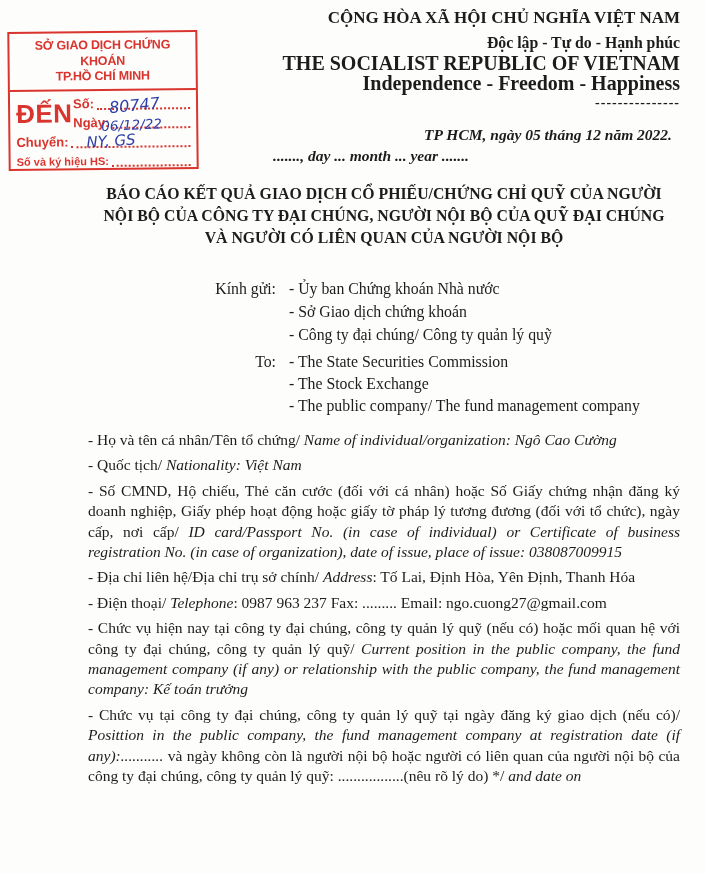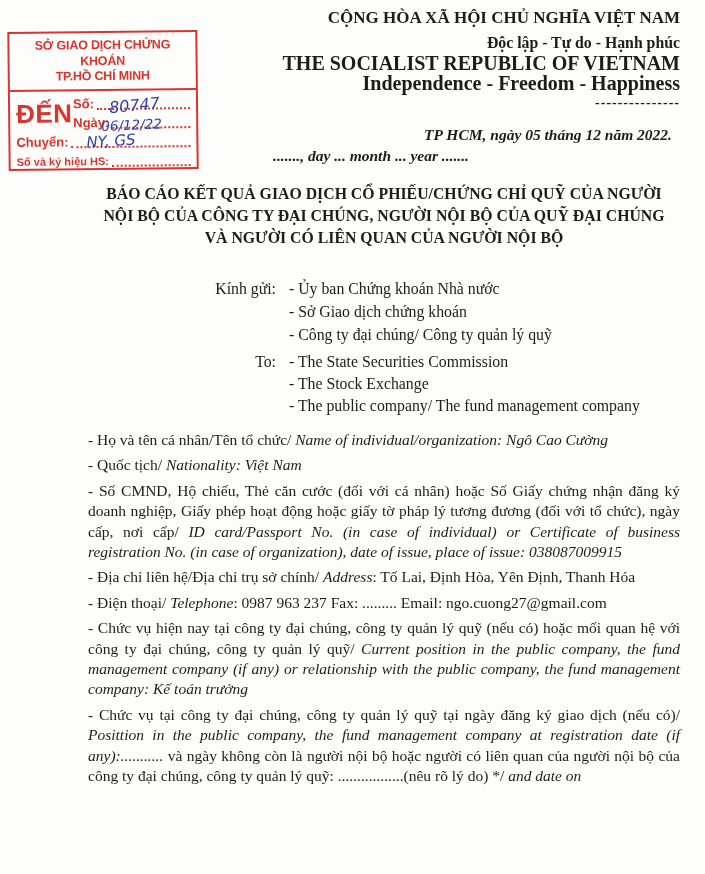--- a/index.html
+++ b/index.html
@@ -126,21 +126,21 @@
       <div class="rec-label">To:</div>
       <div class="rec-items">
         <div>- The State Securities Commission</div>
         <div>- The Stock Exchange</div>
         <div>- The public company/ The fund management company</div>
       </div>
     </div>
   </div>
 
   <div class="doc-body">
-    <p><span>- Họ và tên cá nhân/Tên tổ chức/ </span><span class="it">Name of individual/organization: Ngô Cao Cường</span></p>
+    <p><span>- Họ và tên cá nhân/Tên tổ chứng/ </span><span class="it">Name of individual/organization: Ngô Cao Cường</span></p>
     <p><span>- Quốc tịch/ </span><span class="it">Nationality: Việt Nam</span></p>
     <p><span>- Số CMND, Hộ chiếu, Thẻ căn cước (đối với cá nhân) hoặc Số Giấy chứng nhận đăng ký doanh nghiệp, Giấy phép hoạt động hoặc giấy tờ pháp lý tương đương (đối với tổ chức), ngày cấp, nơi cấp/ </span><span class="it">ID card/Passport No. (in case of individual) or Certificate of business registration No. (in case of organization), date of issue, place of issue: 038087009915</span></p>
     <p><span>- Địa chỉ liên hệ/Địa chỉ trụ sở chính/ </span><span class="it">Address</span><span>: Tố Lai, Định Hòa, Yên Định, Thanh Hóa</span></p>
     <p><span>- Điện thoại/ </span><span class="it">Telephone</span><span>: 0987 963 237 Fax: ......... Email: ngo.cuong27@gmail.com</span></p>
     <p><span>- Chức vụ hiện nay tại công ty đại chúng, công ty quản lý quỹ (nếu có) hoặc mối quan hệ với công ty đại chúng, công ty quản lý quỹ/ </span><span class="it">Current position in the public company, the fund management company (if any) or relationship with the public company, the fund management company: Kế toán trưởng</span></p>
     <p><span>- Chức vụ tại công ty đại chúng, công ty quản lý quỹ tại ngày đăng ký giao dịch (nếu có)/ </span><span class="it">Posittion in the public company, the fund management company at registration date (if any):........... </span><span>và ngày không còn là người nội bộ hoặc người có liên quan của người nội bộ của công ty đại chúng, công ty quản lý quỹ: .................(nêu rõ lý do) */ </span><span class="it">and date on</span></p>
   </div>
 
 </div>
 

